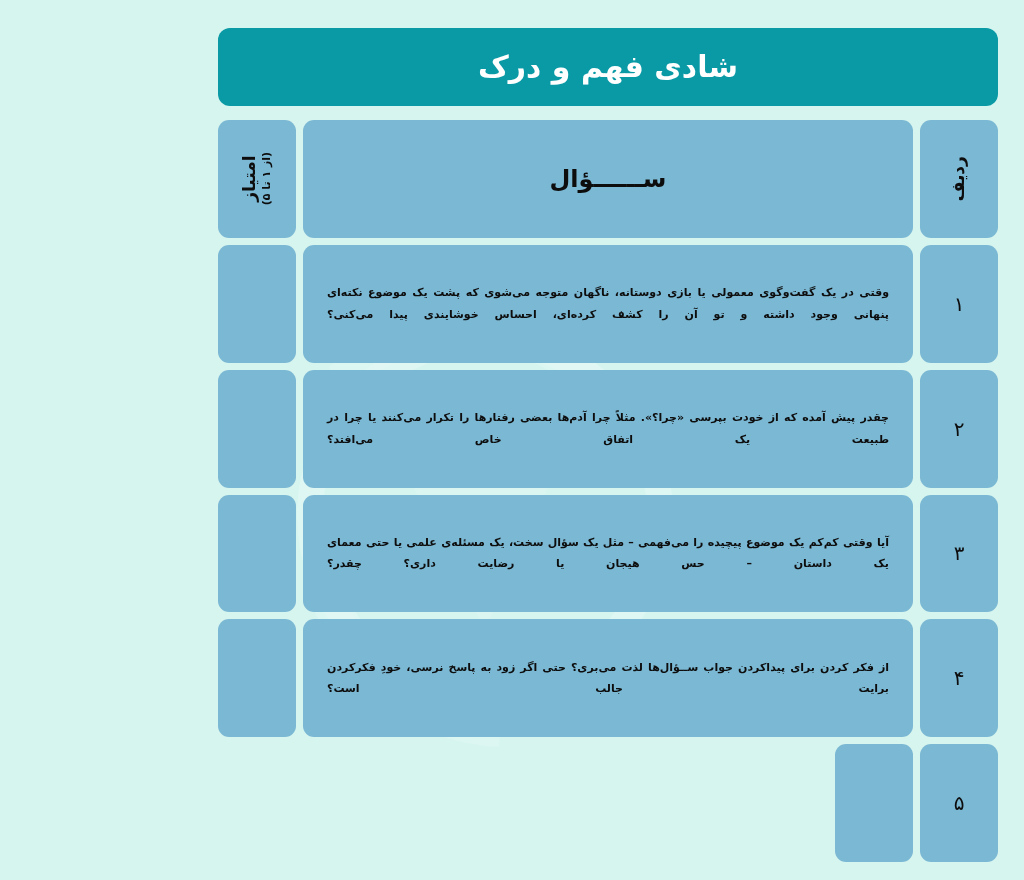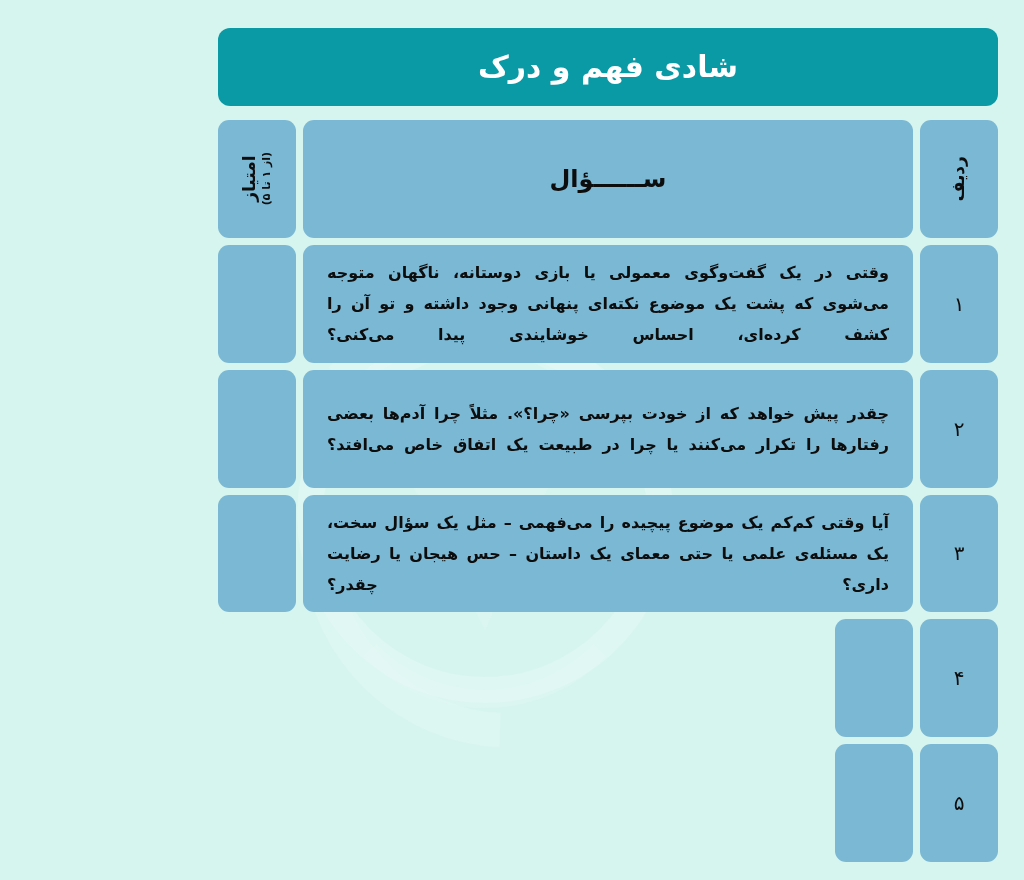--- a/index.html
+++ b/index.html
@@ -114,21 +114,21 @@
   }
 
   
   .num-text {
     color: #0d0d0d;
     font-size: 20px;
     font-weight: normal;
   }
   .q-text {
     color: #0d0d0d;
-    font-size: 16px;
+    font-size: 11px;
     font-weight: bold;
     line-height: 1.95;
     text-align: justify;
     text-align-last: justify;
     padding: 6px 24px;
     width: 100%;
   }
   .score-cell { }
 </style>
 </head>
@@ -183,21 +183,21 @@
       <div class="cell c-score score-cell">
         <span class="num-text"></span>
       </div>
     </div>
 
     <div class="trow body">
       <div class="cell c-num">
         <span class="num-text">۲</span>
       </div>
       <div class="cell c-q">
-        <div class="q-text">چقدر پیش خواهد که از خودت بپرسی «چرا؟». مثلاً چرا آدم‌ها بعضی رفتارها را تکرار می‌کنند یا چرا در طبیعت یک اتفاق خاص می‌افتد؟</div>
+        <div class="q-text">چقدر پیش آمده که از خودت بپرسی «چرا؟». مثلاً چرا آدم‌ها بعضی رفتارها را تکرار می‌کنند یا چرا در طبیعت یک اتفاق خاص می‌افتد؟</div>
       </div>
       <div class="cell c-score score-cell">
         <span class="num-text"></span>
       </div>
     </div>
 
     <div class="trow body">
       <div class="cell c-num">
         <span class="num-text">۳</span>
       </div>
@@ -205,20 +205,23 @@
         <div class="q-text">آیا وقتی کم‌کم یک موضوع پیچیده را می‌فهمی – مثل یک سؤال سخت، یک مسئله‌ی علمی یا حتی معمای یک داستان – حس هیجان یا رضایت داری؟ چقدر؟</div>
       </div>
       <div class="cell c-score score-cell">
         <span class="num-text"></span>
       </div>
     </div>
 
     <div class="trow body">
       <div class="cell c-num">
         <span class="num-text">۴</span>
+      </div>
+      <div class="cell c-q">
+        <div class="q-text">از فکر کردن برای پیداکردن جواب ســؤال‌ها لذت می‌بری؟ حتی اگر زود به پاسخ نرسی، خودِ فکرکردن برایت جالب است؟</div>
       </div>
       <div class="cell c-score score-cell">
         <span class="num-text"></span>
       </div>
     </div>
 
     <div class="trow body">
       <div class="cell c-num">
         <span class="num-text">۵</span>
       </div>

